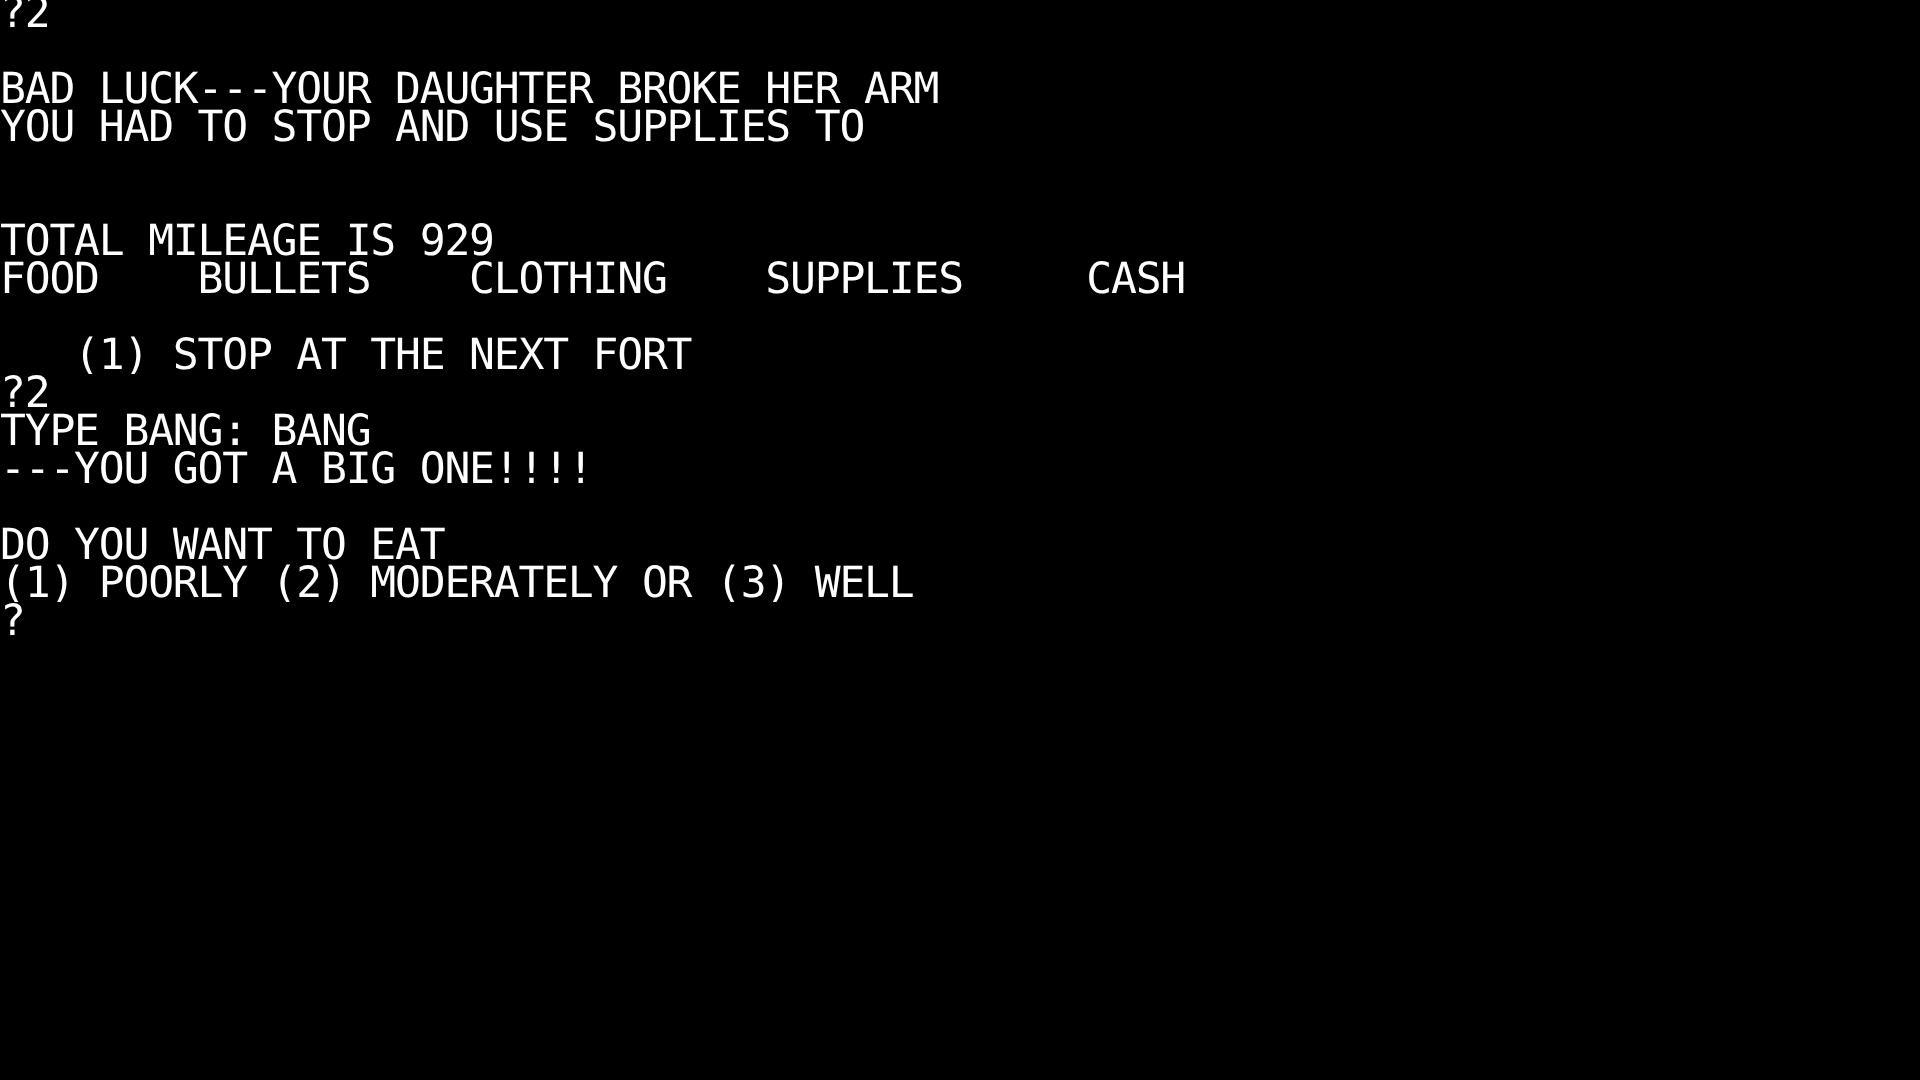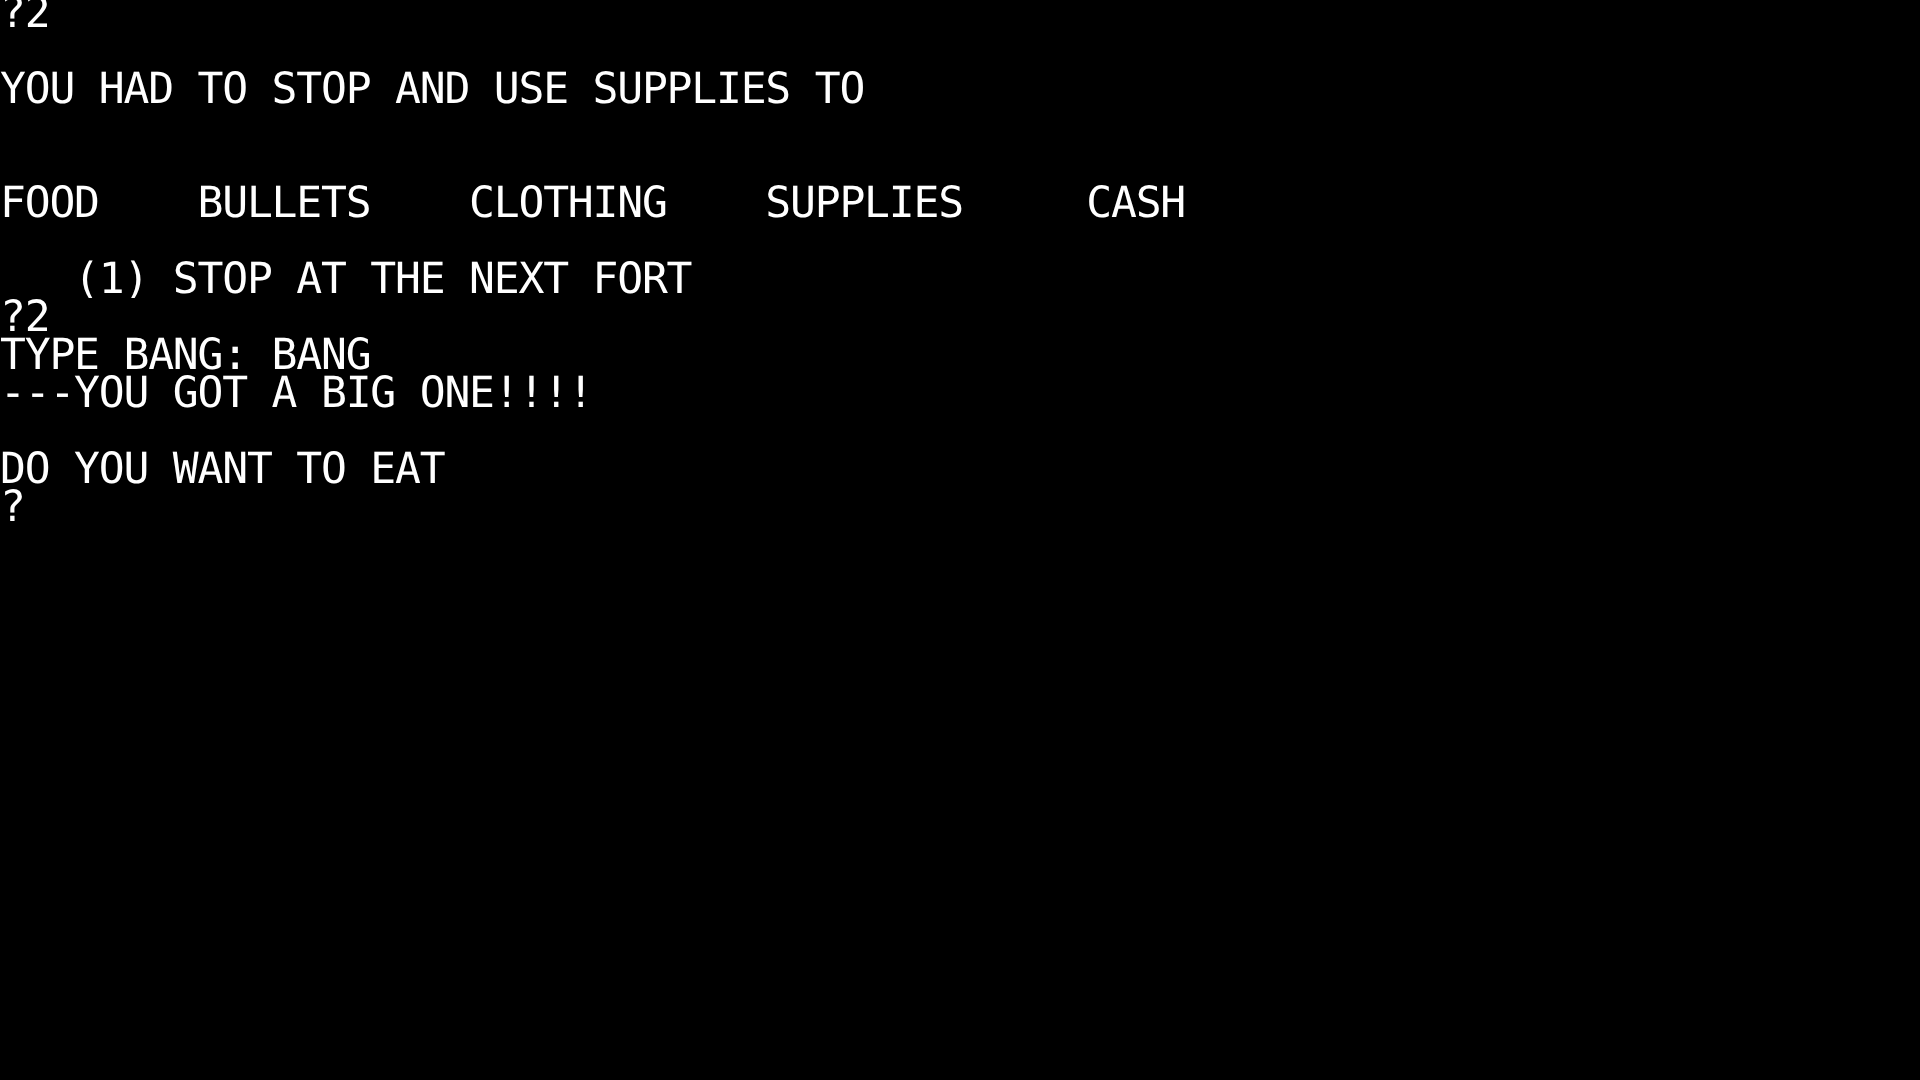--- a/index.html
+++ b/index.html
@@ -55,27 +55,30 @@
     background: transparent;
   }
 </style>
 </head>
 <body>
 
 <div id="screen">
   <div class="term" id="terminal-output">
       <div class="line">?2</div>
       <div class="line blank"></div>
+      <div class="line">BAD LUCK---YOUR DAUGHTER BROKE HER ARM</div>
       <div class="line">YOU HAD TO STOP AND USE SUPPLIES TO</div>
       <div class="line blank"></div>
       <div class="line blank"></div>
+      <div class="line">TOTAL MILEAGE IS 929</div>
       <div class="line">FOOD    BULLETS    CLOTHING    SUPPLIES     CASH</div>
       <div class="line blank"></div>
       <div class="line">   (1) STOP AT THE NEXT FORT</div>
       <div class="line">?2</div>
       <div class="line">TYPE BANG: BANG</div>
       <div class="line">---YOU GOT A BIG ONE!!!!</div>
       <div class="line blank"></div>
       <div class="line">DO YOU WANT TO EAT</div>
+      <div class="line">(1) POORLY (2) MODERATELY OR (3) WELL</div>
       <div class="line">?</div>
     </div>
   <div id="crt-overlay"></div>
 </div>
 
 </body></html>

